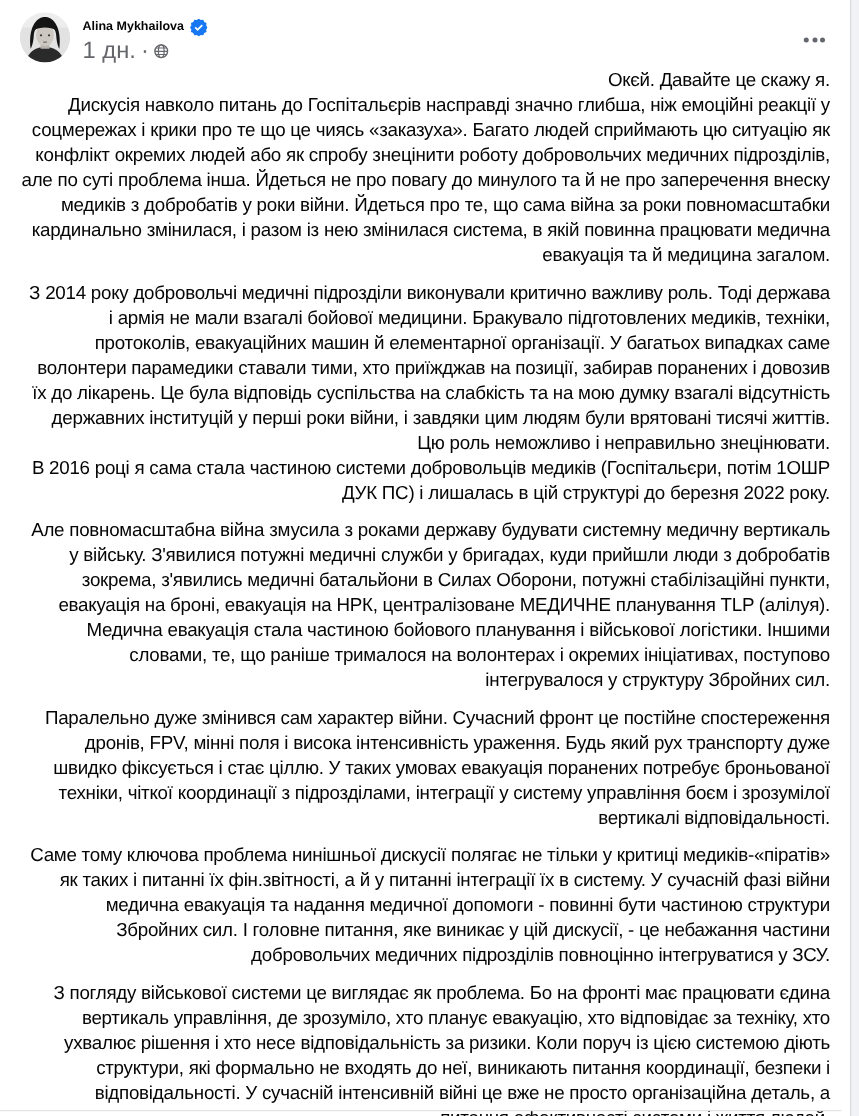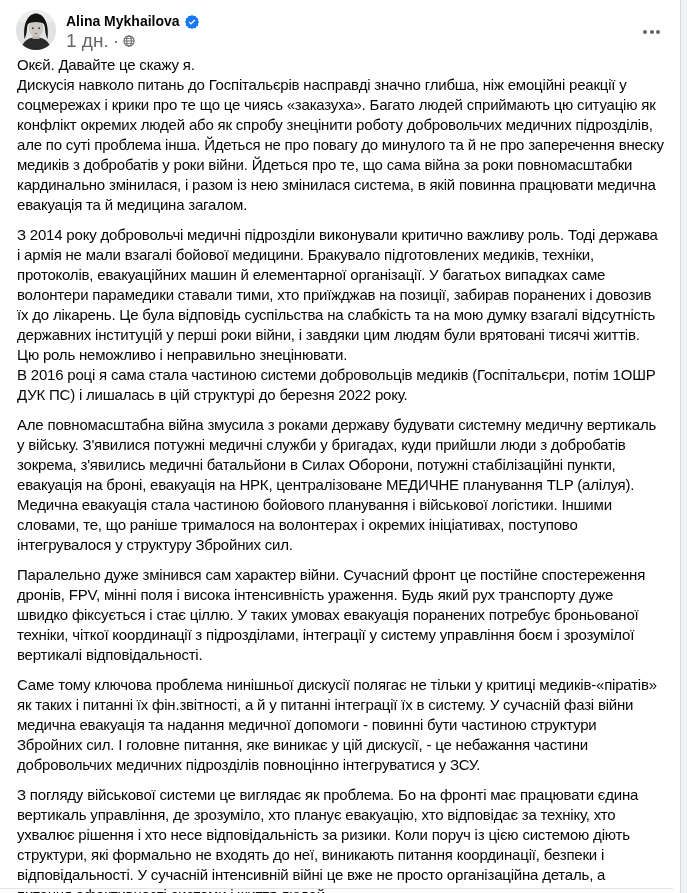--- a/index.html
+++ b/index.html
@@ -27,21 +27,21 @@
     border-radius: 50%;
     overflow: hidden;
     flex: 0 0 40px;
     cursor: pointer;
     box-shadow: inset 0 0 0 1px rgba(0,0,0,.08);
   }
   .avatar svg { display: block; width: 40px; height: 40px; }
   .header-text { margin-left: 10px; flex: 1 1 auto; padding-top: 2px; }
   .name-row { display: flex; align-items: center; gap: 5px; }
   .author-name {
-    font-size: 14px; font-weight: 700; color: #050505;
+    font-size: 10px; font-weight: 700; color: #050505;
     line-height: 19px; cursor: pointer;
   }
   .verified-badge { display: inline-flex; width: 14px; height: 14px; }
   .meta-row {
     display: flex; align-items: center; gap: 4px;
     margin-top: 2px;
     font-size: 19px; color: #65676b; line-height: 16px;
   }
   .meta-row .timestamp { cursor: pointer; }
   .globe { display: inline-flex; width: 12px; height: 12px; }
@@ -59,20 +59,21 @@
   .post-text {
     padding: 5px 16px 0 16px;
     font-size: 15px;
     line-height: 20px;
     letter-spacing: -0.2px;
     color: #050505;
   }
   .post-text p {
     white-space: pre-line;
     margin: 0 0 10px 1px;
+    text-align: right;
   }
   
   .footer-divider {
     position: absolute;
     left: 0; right: 7px; bottom: 4px;
     height: 1px;
     background: #e2e4e8;
   }
 </style>
 </head>

